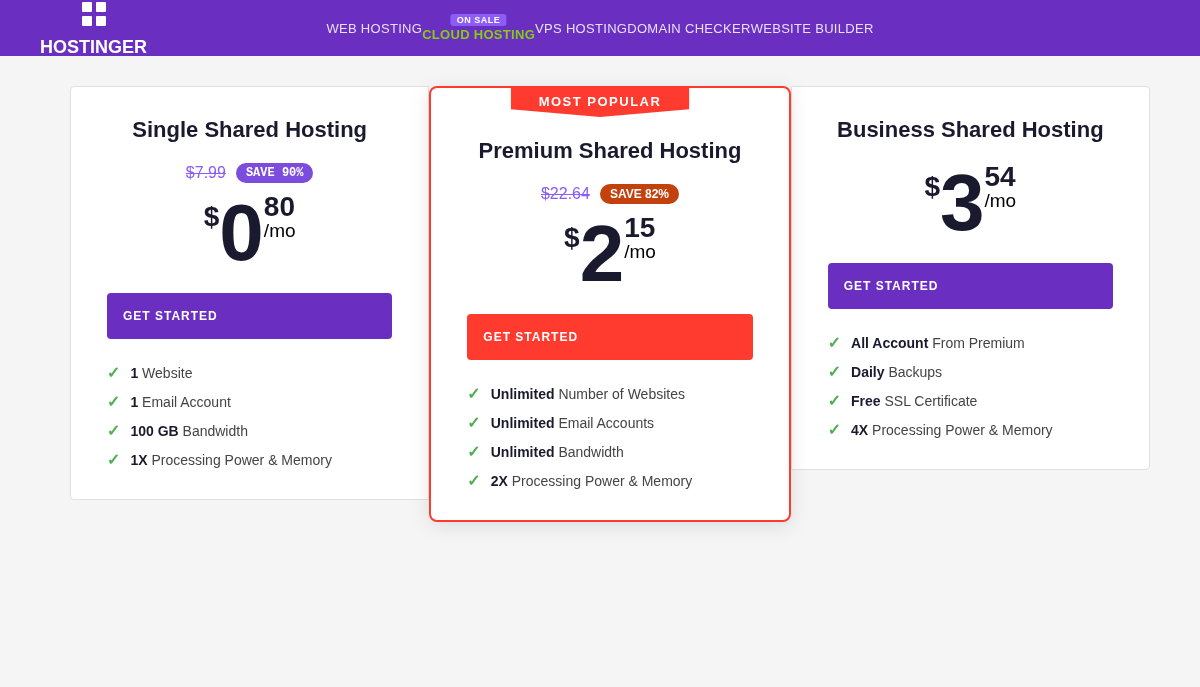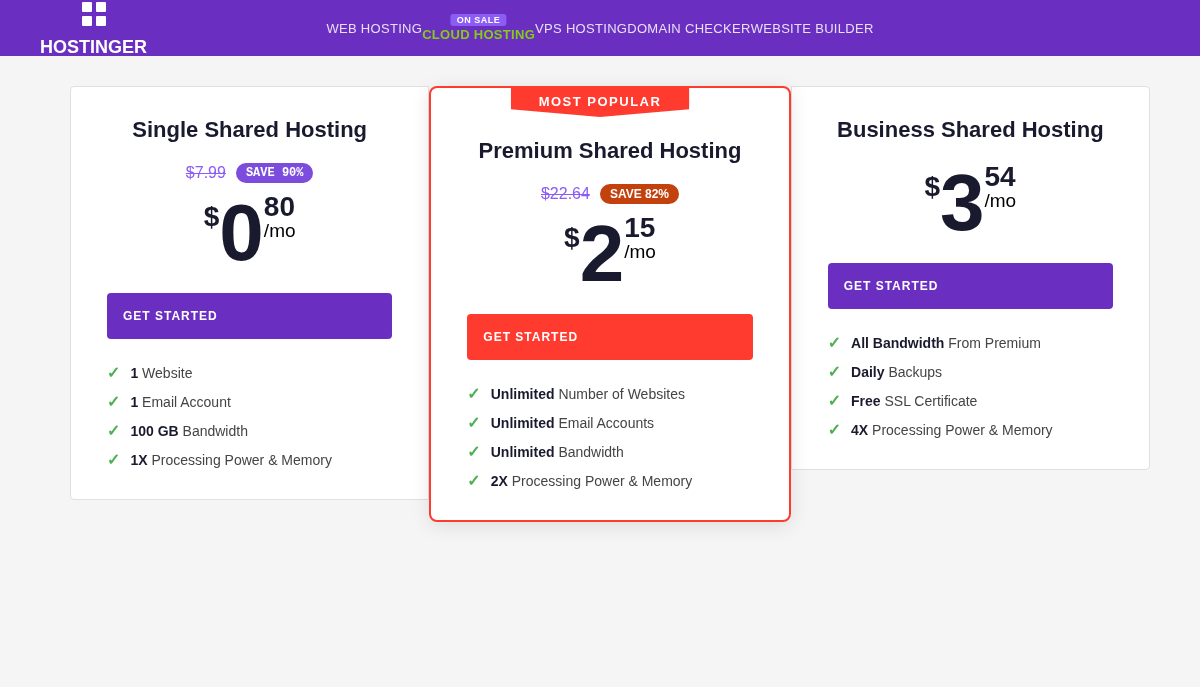--- a/index.html
+++ b/index.html
@@ -372,21 +372,21 @@
         <div class="price-right">
           <span class="price-cents">54</span>
           <span class="price-mo">/mo</span>
         </div>
       </div>
       <button class="get-started-btn purple">GET STARTED</button>
       <ul class="features-list">
 
           <li class="feature-item">
             <span class="check-icon">✓</span>
-            <span><strong class="feature-bold">All Bandwidth</strong> From Premium</span>
+            <span><strong class="feature-bold">All Account</strong> From Premium</span>
           </li>
 
           <li class="feature-item">
             <span class="check-icon">✓</span>
             <span><strong class="feature-bold">Daily</strong> Backups</span>
           </li>
 
           <li class="feature-item">
             <span class="check-icon">✓</span>
             <span><strong class="feature-bold">Free</strong> SSL Certificate</span>

